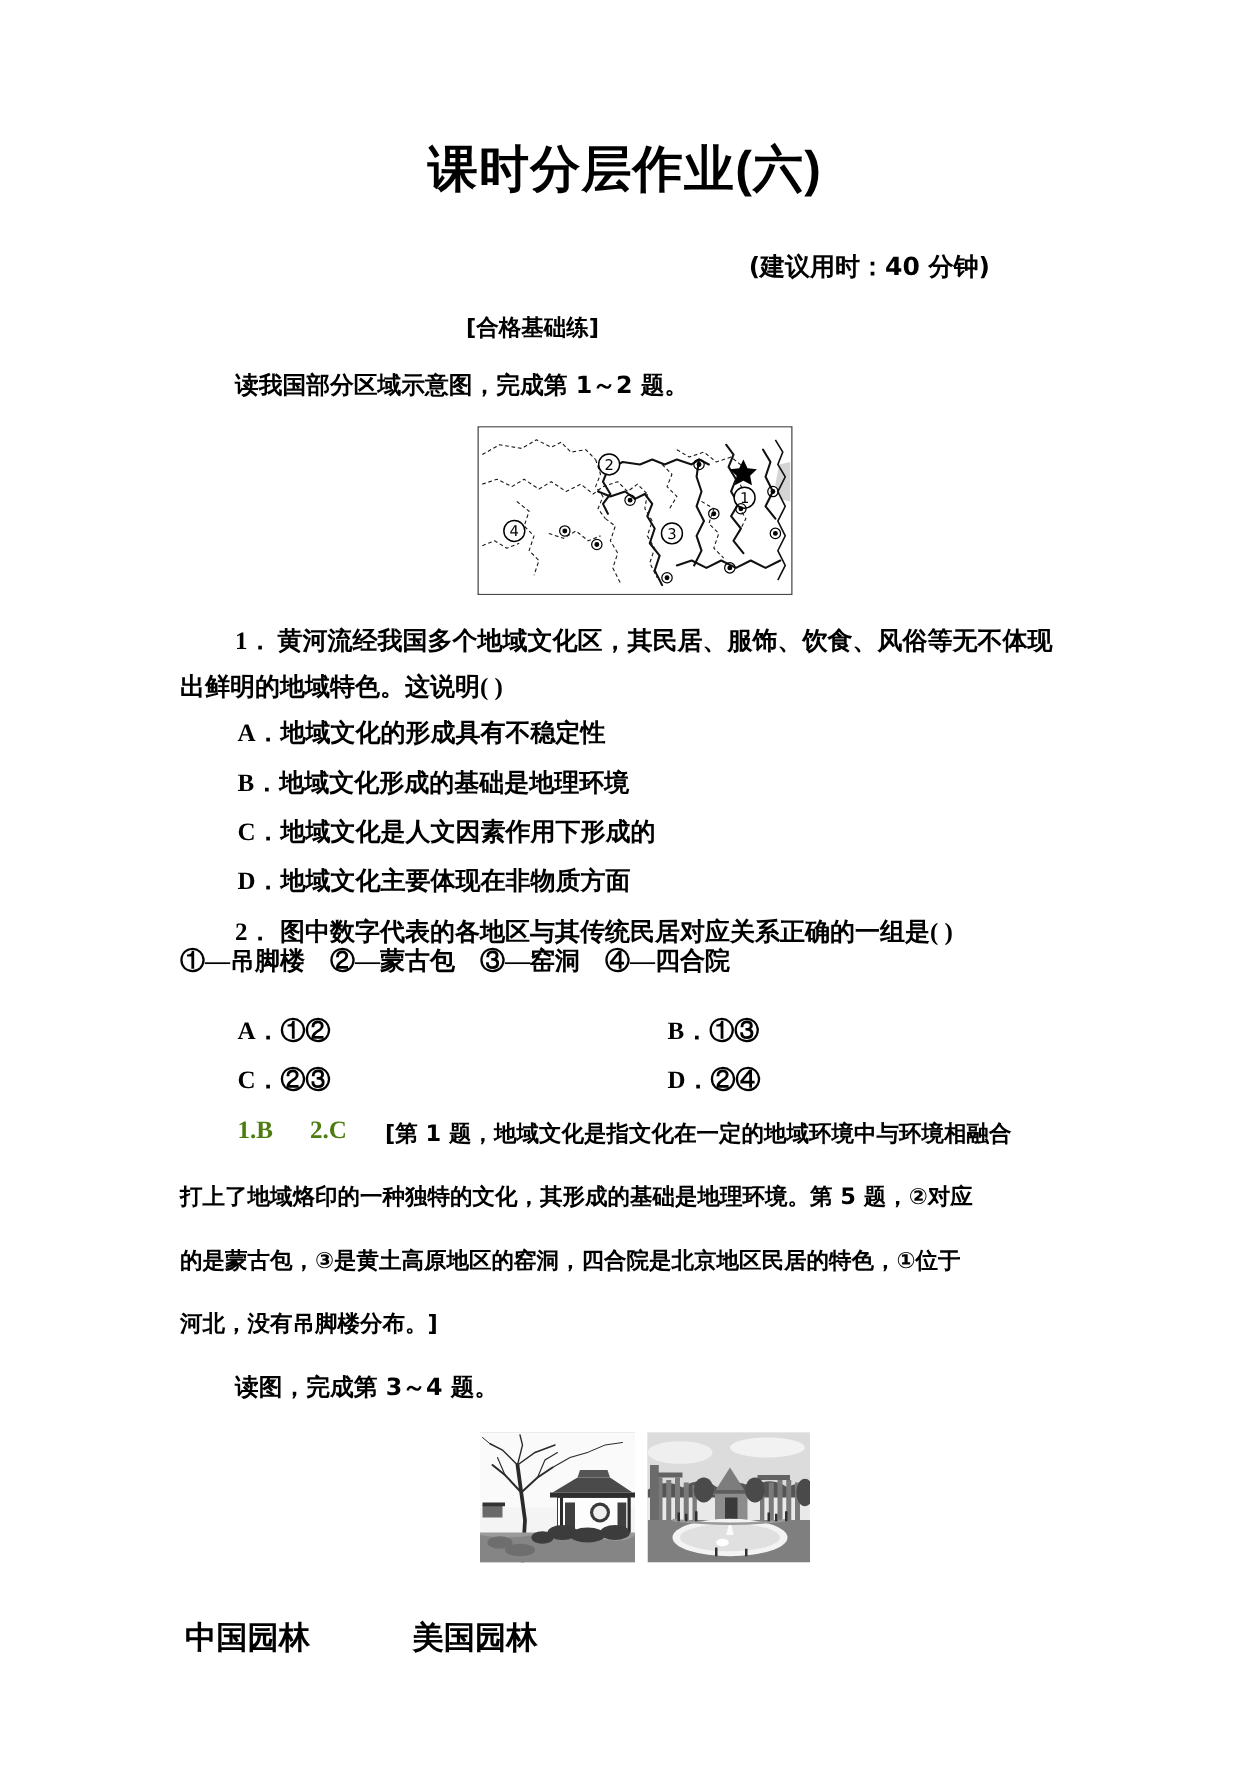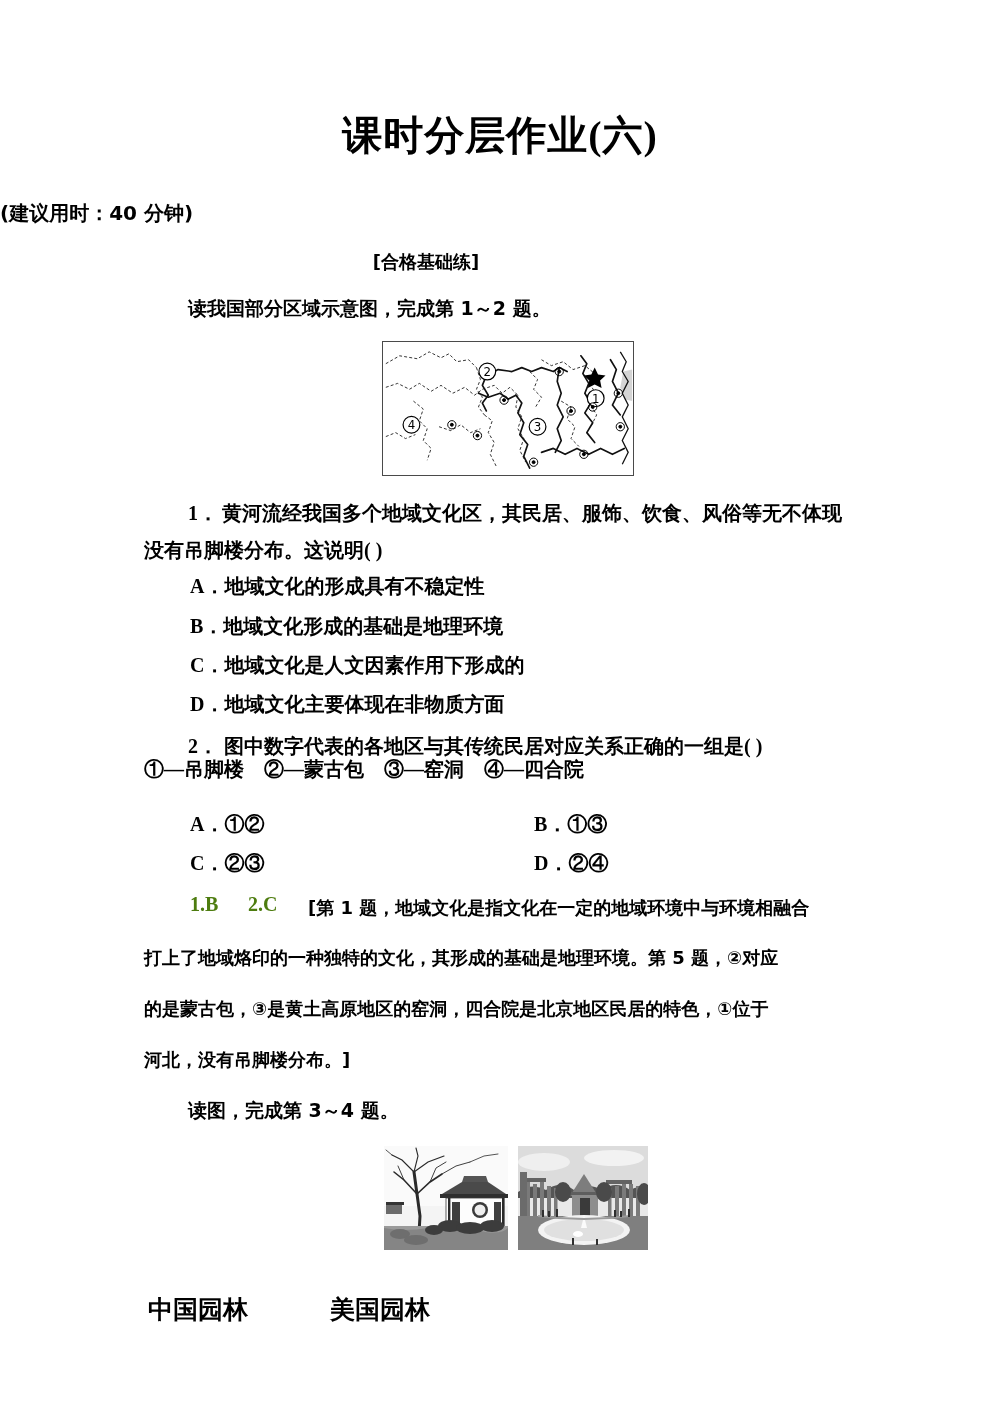--- a/index.html
+++ b/index.html
@@ -22,31 +22,31 @@
     height: 1414px;
     padding: 0;
   }
 
   
   .doc-title {
     position: absolute;
     left: 0; top: 112px;
     width: 1000px;
     text-align: center;
-    font-family: Liberation Serif, serif;
+    font-family: Liberation Sans, sans-serif;
     font-weight: 700;
     font-size: 40px;
     letter-spacing: 1px;
     line-height: 1.2;
   }
   .time-note {
     position: absolute;
     left: 0; top: 200px;
     width: 792px;
-    text-align: left;
+    text-align: right;
     font-family: "DejaVu Sans", sans-serif;
     font-weight: 700;
     font-size: 20px;
   }
   .section-tag {
     position: absolute;
     left: 0; top: 250px;
     width: 852px;
     text-align: center;
     font-family: "DejaVu Sans", sans-serif;
@@ -235,21 +235,21 @@
         <g>
             <circle cx="152" cy="122" r="4.2"></circle>
             <circle cx="152" cy="122" r="1.5" fill="#000000"></circle>
           </g>
       </g>
     </svg>
   </div>
 
   <div class="qtext" style="left:188px; top:498px;">1．</div>
   <div class="qtext" style="left:222px; top:498px;">黄河流经我国多个地域文化区，其民居、服饰、饮食、风俗等无不体现</div>
-  <div class="qtext" style="left:144px; top:535px;">没有吊脚楼分布。这说明(        )</div>
+  <div class="qtext" style="left:144px; top:535px;">出鲜明的地域特色。这说明(        )</div>
 
   <div class="opt" style="left:190px; top:573px;">A．地域文化的形成具有不稳定性</div>
   <div class="opt" style="left:190px; top:613px;">B．地域文化形成的基础是地理环境</div>
   <div class="opt" style="left:190px; top:652px;">C．地域文化是人文因素作用下形成的</div>
   <div class="opt" style="left:190px; top:691px;">D．地域文化主要体现在非物质方面</div>
 
   <div class="qtext" style="left:188px; top:731px;">2．</div>
   <div class="qtext" style="left:224px; top:731px;">图中数字代表的各地区与其传统民居对应关系正确的一组是(        )</div>
   <div class="qtext" style="left:144px; top:754px;">①—吊脚楼　②—蒙古包　③—窑洞　④—四合院</div>
 

